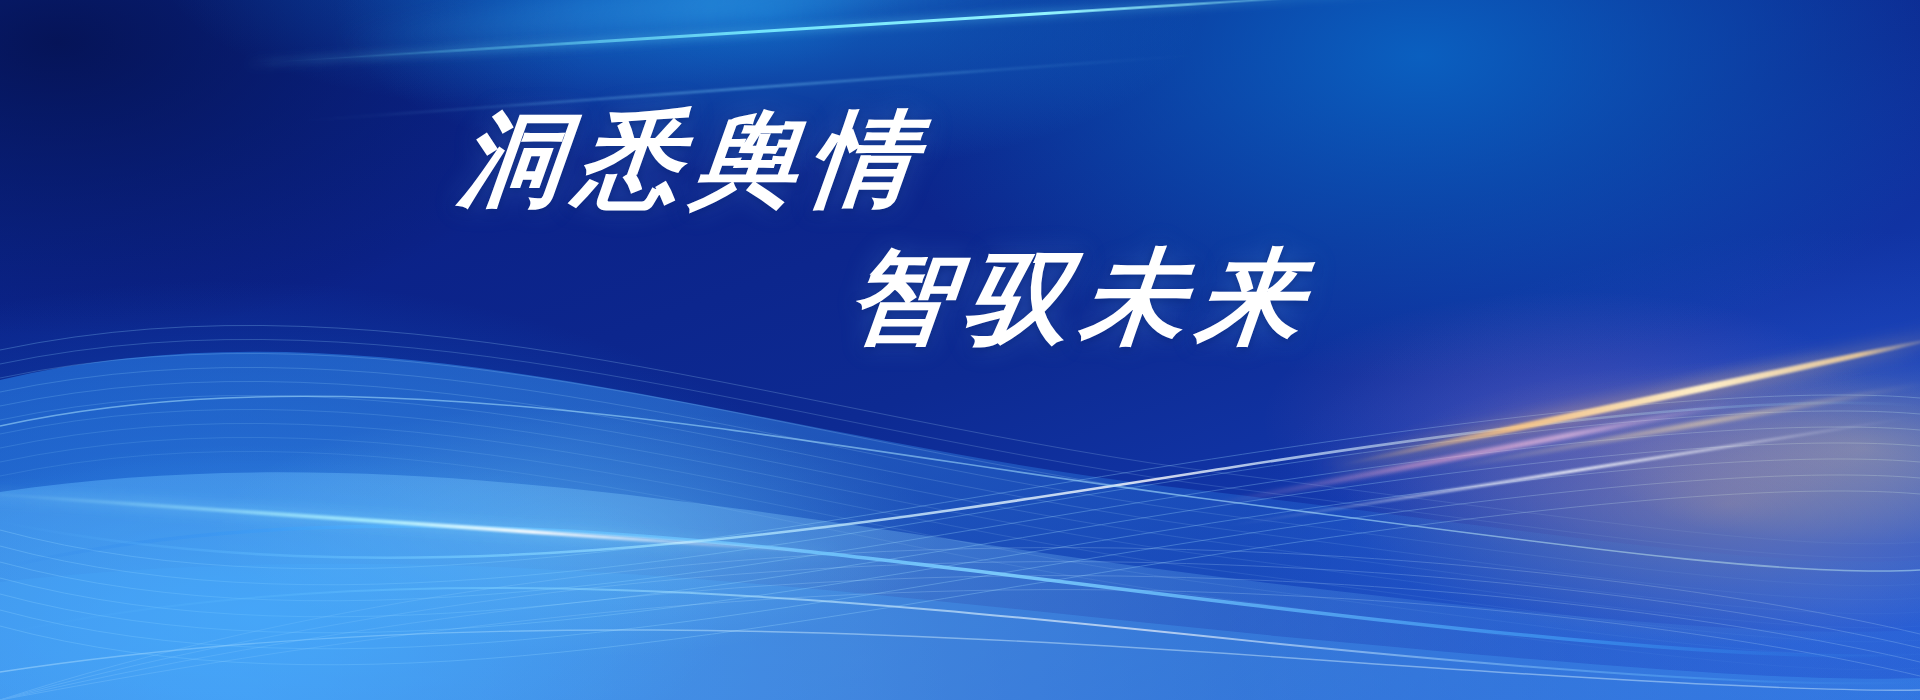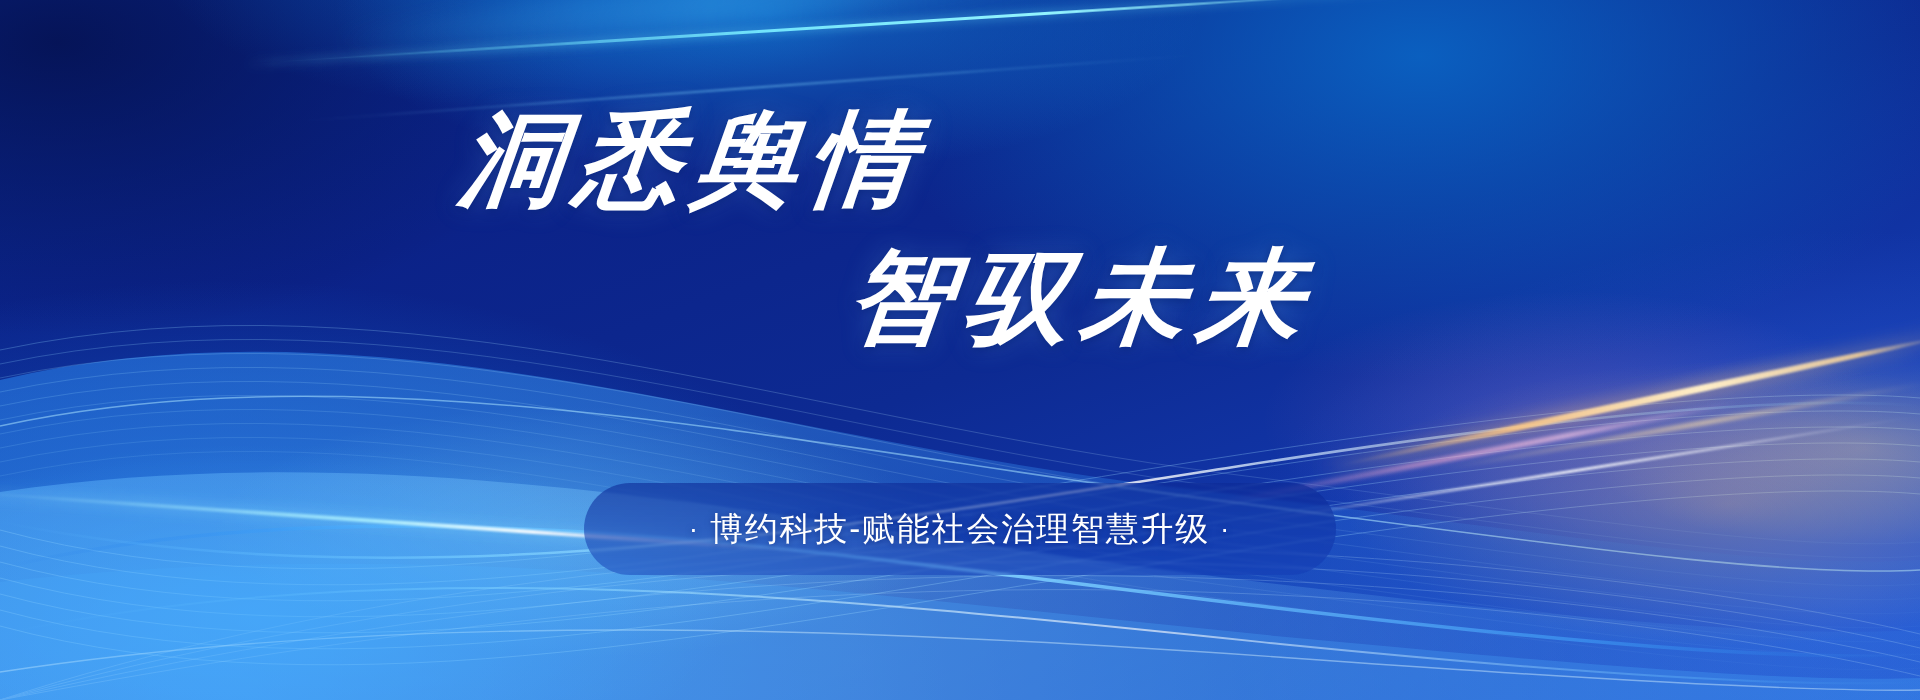--- a/index.html
+++ b/index.html
@@ -267,18 +267,15 @@
     <div class="ribbon ribbon-cyan"></div>
   </div>
 
   <div class="content">
 
     <div class="headline">
       <div class="title-line title-line-1">洞悉舆情</div>
       <div class="title-line title-line-2">智驭未来</div>
     </div>
 
-    <div class="tagline-pill">
-      <span class="tagline-text"><span class="dot">·</span><span>博约科技-赋能社会治理智慧升级</span><span class="dot">·</span></span>
-    </div>
 
   </div>
 </div>
 
 </body></html>

